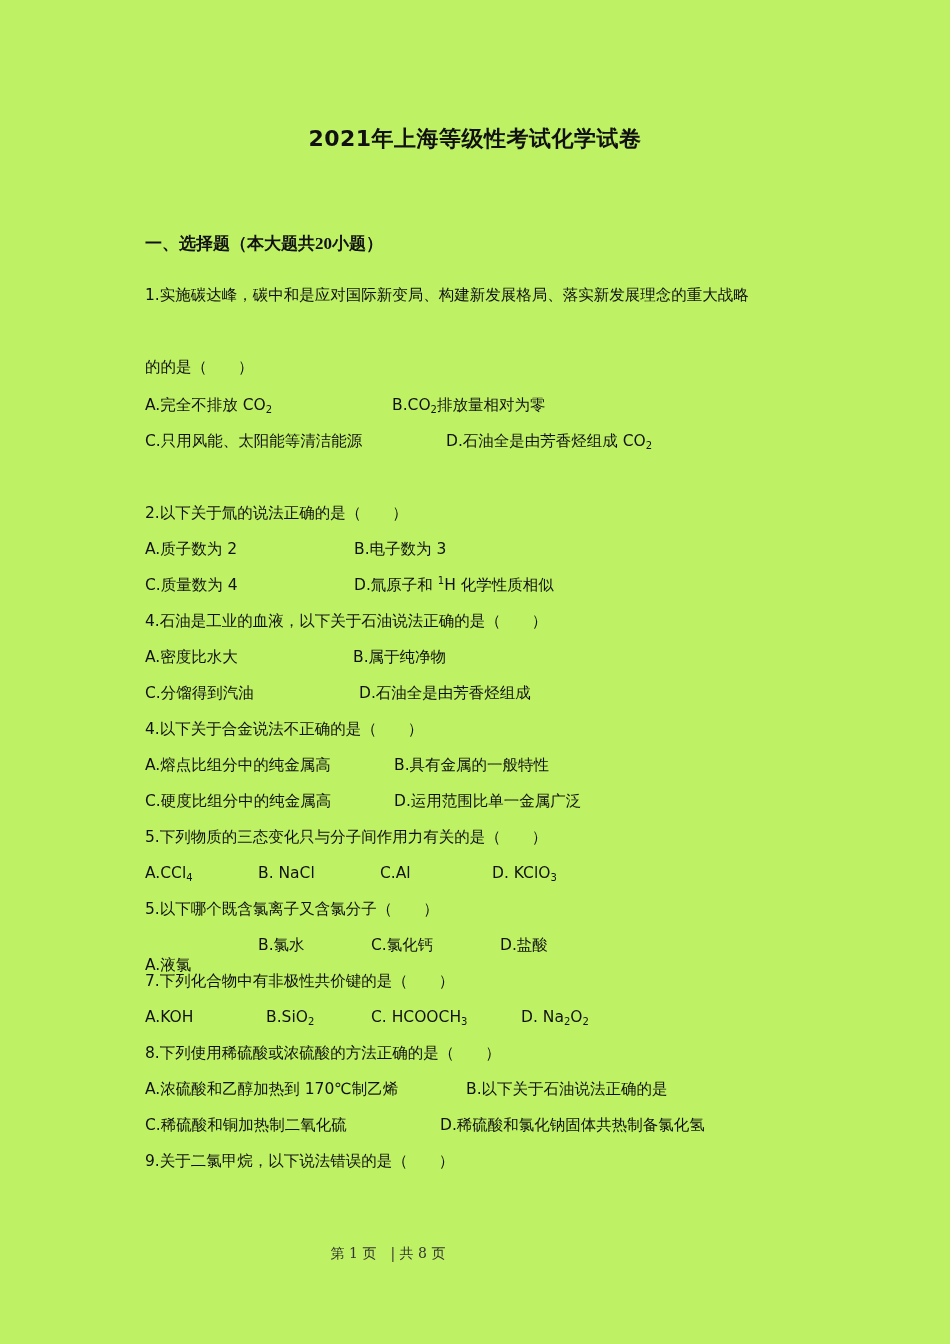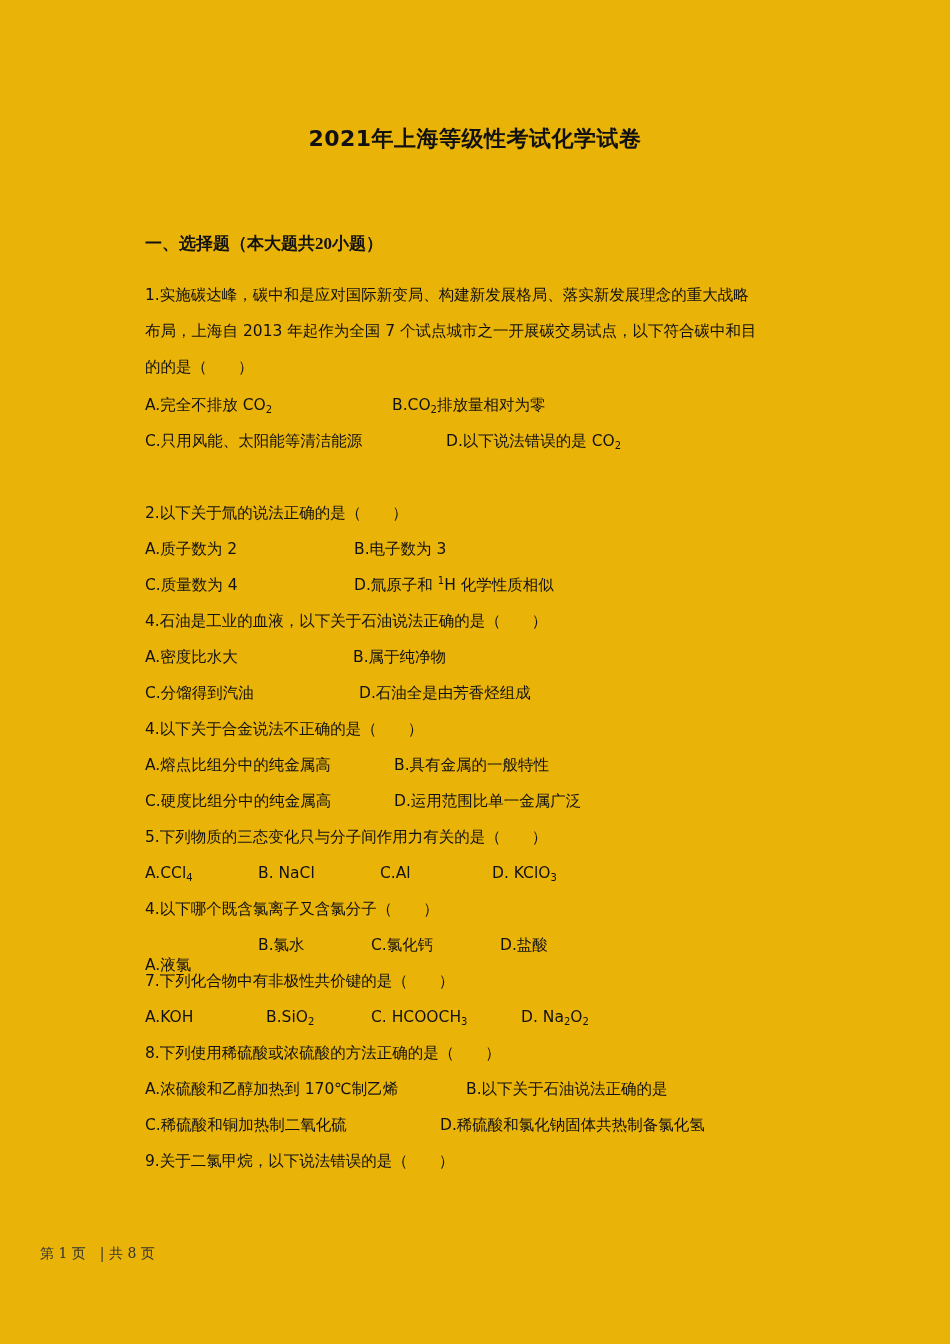--- a/index.html
+++ b/index.html
@@ -1,55 +1,54 @@
 <!DOCTYPE html>
 <html><head>
 <meta charset="utf-8">
 <style>
   html, body { margin: 0; padding: 0; background: #ffffff; }
   body {
     width: 950px; height: 1344px; position: relative; overflow: hidden;
     font-family: "DejaVu Sans", "Liberation Sans", sans-serif;
     color: #111111;
   }
-  .page { position: absolute; left: 0; top: 0; width: 950px; height: 1344px; background: #eab308; }
+  .page { position: absolute; left: 0; top: 0; width: 950px; height: 1344px; background: #bef264; }
   .title {
     position: absolute; left: 0; width: 950px; top: 124px;
     text-align: center; font-size: 22px; font-weight: bold; letter-spacing: 0.5px;
   }
   .section {
     position: absolute; left: 145px; top: 232px;
     font-size: 17px; font-weight: bold; font-family: Liberation Serif, serif;
   }
   .line {
     position: absolute; left: 145px; font-size: 15.5px; white-space: nowrap; line-height: 20px;
   }
   .opt { position: absolute; font-size: 15.5px; white-space: nowrap; line-height: 20px; }
   sub { font-size: 10px; vertical-align: -3px; line-height: 0; }
   sup { font-size: 10px; vertical-align: 6px; line-height: 0; }
   .footer {
-    position: absolute; left: 0; width: 776px; top: 1245px; text-align: left;
-    font-family: "DejaVu Serif", "Liberation Serif", serif; font-size: 14px; color: #333; padding-left: 40px;
+    position: absolute; left: 0; width: 776px; top: 1245px; text-align: center;
+    font-family: "DejaVu Serif", "Liberation Serif", serif; font-size: 14px; color: #333;
   }
 </style>
 </head>
 <body>
 
 <div class="page">
 
   <div class="title">2021年上海等级性考试化学试卷</div>
   <div class="section">一、选择题（本大题共20小题）</div>
 
   <div class="line" style="top:285px">1.实施碳达峰，碳中和是应对国际新变局、构建新发展格局、落实新发展理念的重大战略</div>
-  <div class="line" style="top:321px">布局，上海自 2013 年起作为全国 7 个试点城市之一开展碳交易试点，以下符合碳中和目</div>
   <div class="line" style="top:357px">的的是（　　）</div>
   <div class="opt" style="left:145px;top:395px"><span>A.完全不排放 CO</span><sub>2</sub></div>
   <div class="opt" style="left:392px;top:395px"><span>B.CO</span><sub>2</sub><span>排放量相对为零</span></div>
   <div class="opt" style="left:145px;top:431px">C.只用风能、太阳能等清洁能源</div>
-  <div class="opt" style="left:446px;top:431px"><span>D.以下说法错误的是 CO</span><sub>2</sub></div>
+  <div class="opt" style="left:446px;top:431px"><span>D.石油全是由芳香烃组成 CO</span><sub>2</sub></div>
 
   <div class="line" style="top:503px">2.以下关于氚的说法正确的是（　　）</div>
   <div class="opt" style="left:145px;top:539px">A.质子数为 2</div>
   <div class="opt" style="left:354px;top:539px">B.电子数为 3</div>
   <div class="opt" style="left:145px;top:575px">C.质量数为 4</div>
   <div class="opt" style="left:354px;top:575px"><span>D.氚原子和 </span><sup>1</sup><span>H 化学性质相似</span></div>
 
   <div class="line" style="top:611px">4.石油是工业的血液，以下关于石油说法正确的是（　　）</div>
   <div class="opt" style="left:145px;top:647px">A.密度比水大</div>
   <div class="opt" style="left:353px;top:647px">B.属于纯净物</div>
@@ -61,21 +60,21 @@
   <div class="opt" style="left:394px;top:755px">B.具有金属的一般特性</div>
   <div class="opt" style="left:145px;top:791px">C.硬度比组分中的纯金属高</div>
   <div class="opt" style="left:394px;top:791px">D.运用范围比单一金属广泛</div>
 
   <div class="line" style="top:827px">5.下列物质的三态变化只与分子间作用力有关的是（　　）</div>
   <div class="opt" style="left:145px;top:863px"><span>A.CCl</span><sub>4</sub></div>
   <div class="opt" style="left:258px;top:863px">B. NaCl</div>
   <div class="opt" style="left:380px;top:863px">C.Al</div>
   <div class="opt" style="left:492px;top:863px"><span>D. KClO</span><sub>3</sub></div>
 
-  <div class="line" style="top:899px">4.以下哪个既含氯离子又含氯分子（　　）</div>
+  <div class="line" style="top:899px">5.以下哪个既含氯离子又含氯分子（　　）</div>
   <div class="opt" style="left:145px;top:955px">A.液氯</div>
   <div class="opt" style="left:258px;top:935px">B.氯水</div>
   <div class="opt" style="left:371px;top:935px">C.氯化钙</div>
   <div class="opt" style="left:500px;top:935px">D.盐酸</div>
 
   <div class="line" style="top:971px">7.下列化合物中有非极性共价键的是（　　）</div>
   <div class="opt" style="left:145px;top:1007px">A.KOH</div>
   <div class="opt" style="left:266px;top:1007px"><span>B.SiO</span><sub>2</sub></div>
   <div class="opt" style="left:371px;top:1007px"><span>C. HCOOCH</span><sub>3</sub></div>
   <div class="opt" style="left:521px;top:1007px"><span>D. Na</span><sub>2</sub><span>O</span><sub>2</sub></div>

